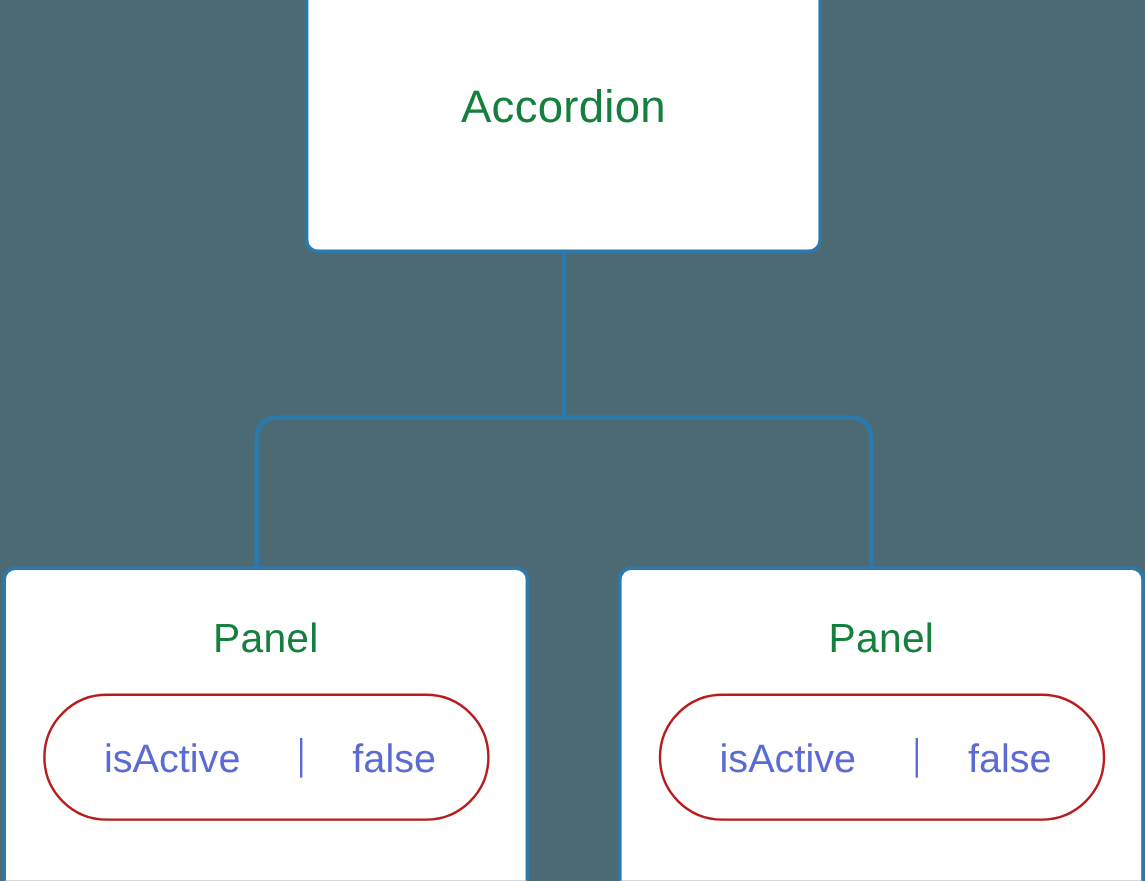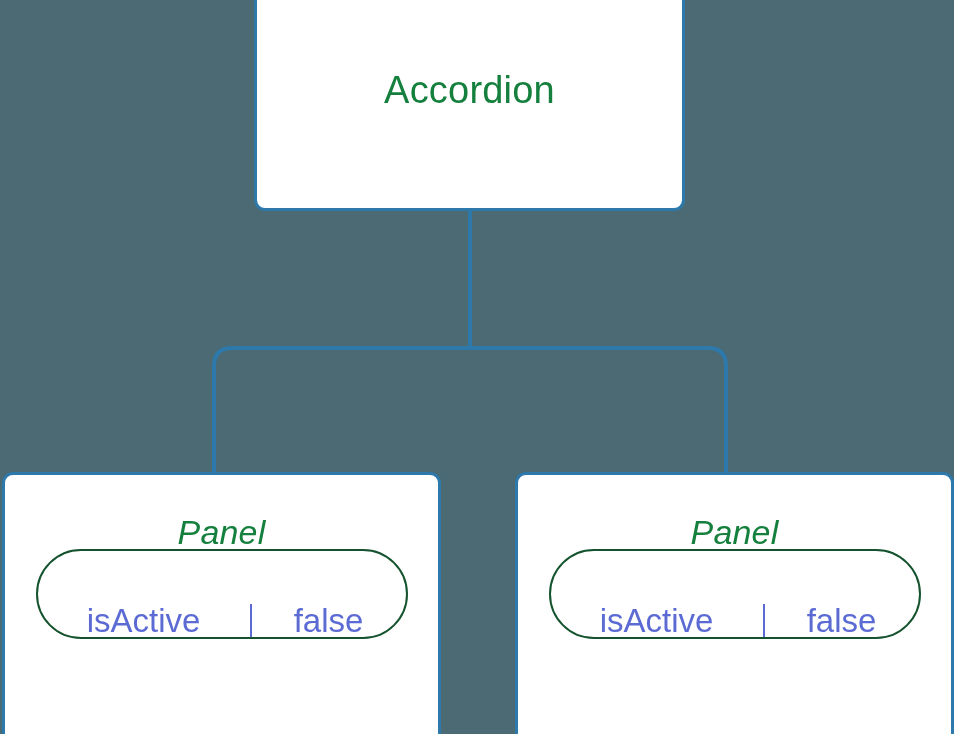--- a/index.html
+++ b/index.html
@@ -65,30 +65,30 @@
 
   .node-title {
     color: #15803d;
     font-size: 38px;
     line-height: 1;
     letter-spacing: 0.2px;
     white-space: nowrap;
   }
   .node-panel .node-title {
     font-size: 34px;
-    font-style: italic;
+    margin-bottom: 29px;
   }
 
   
   .state-pill {
     display: flex;
-    align-items: flex-end;
-    border: 2px solid #14532d;
+    align-items: center;
+    border: 2px solid #b91c1c;
     border-radius: 999px;
-    height: 90px;
+    height: 106px;
     box-sizing: border-box;
     overflow: hidden;
   }
   .pill-key, .pill-val {
     display: flex;
     align-items: center;
     justify-content: center;
     color: #5c6bd4;
     font-size: 33px;
     line-height: 1;

